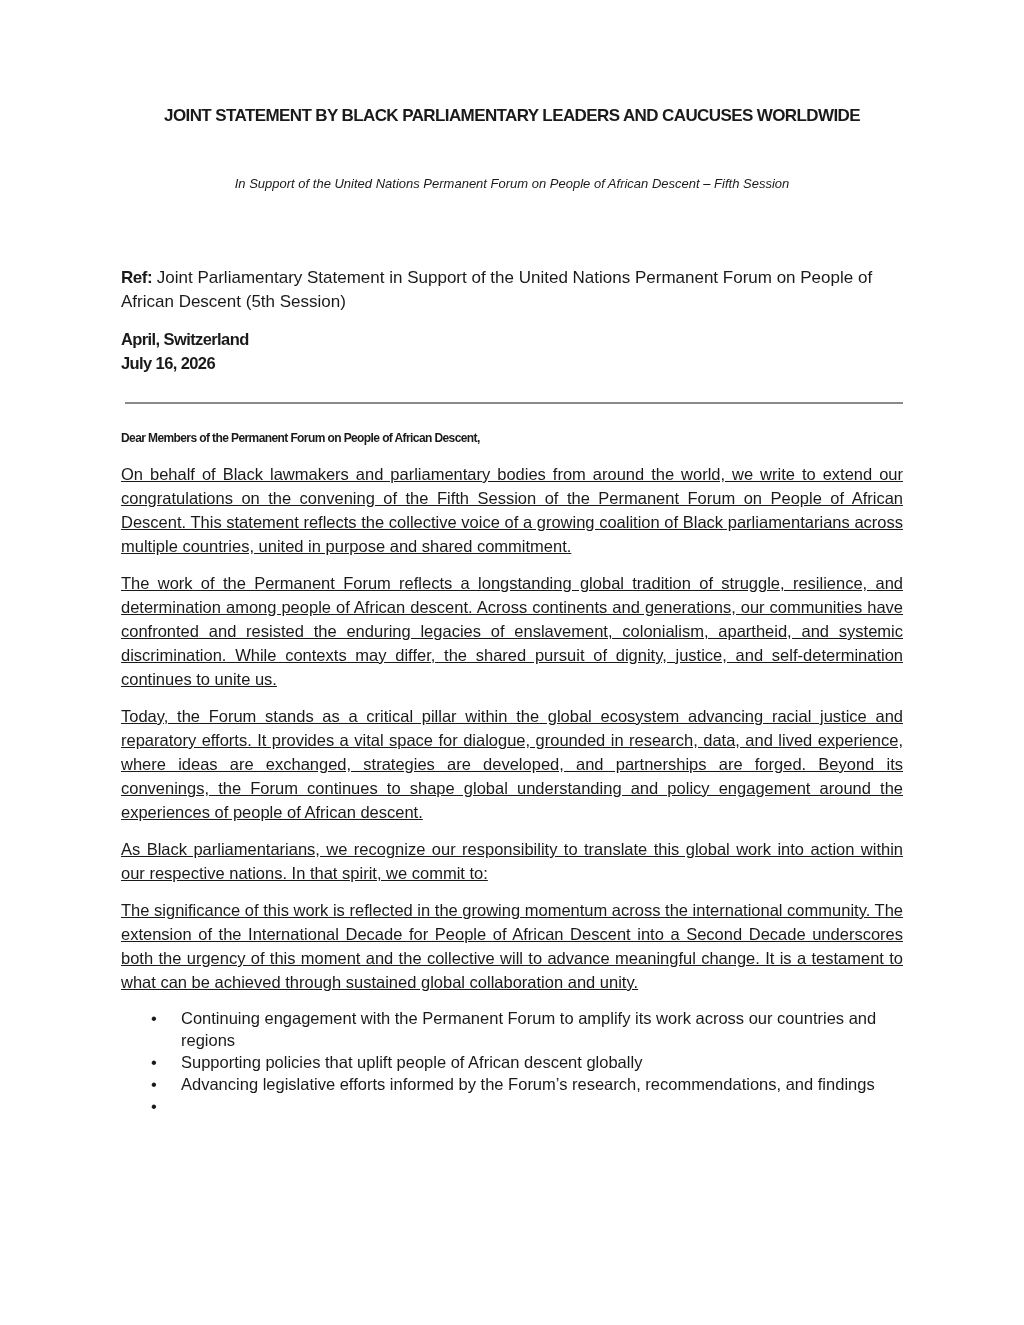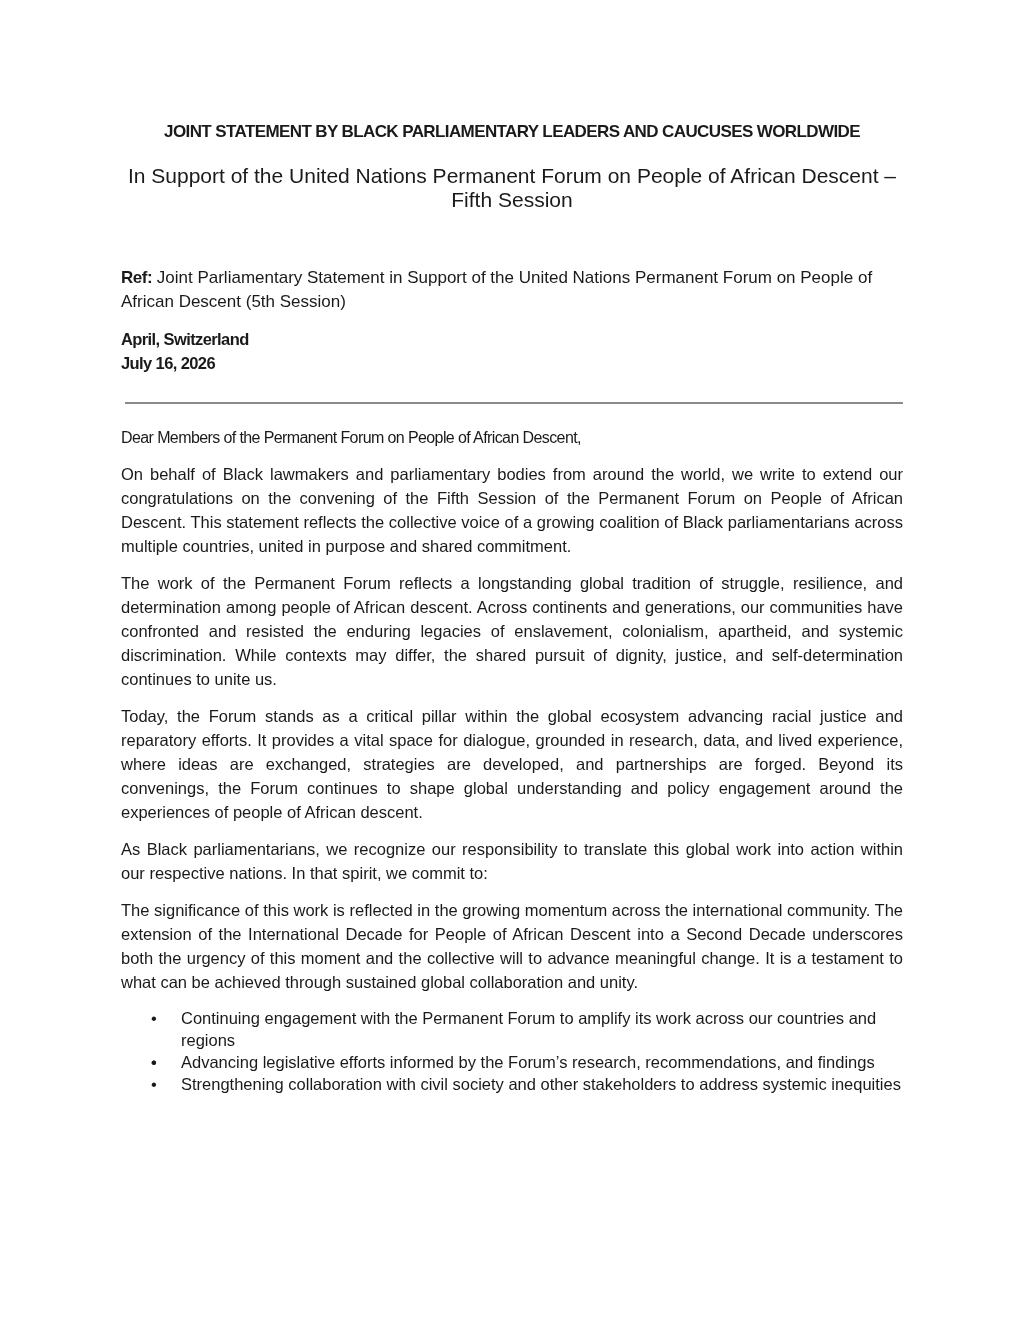--- a/index.html
+++ b/index.html
@@ -1,29 +1,29 @@
 <!DOCTYPE html>
 <html><head>
   <meta charset="utf-8">
   <style>
     html, body { margin: 0; padding: 0; background: #ffffff; }
     body { width: 1024px; height: 1325px; position: relative; overflow: hidden;
       font-family: "Liberation Sans", sans-serif; color: #1a1a1a; }
     .page { position: absolute; left: 121px; top: 0; width: 782px; }
     .title { position: absolute; left: 0; width: 782px; text-align: center;
-      font-weight: bold; font-size: 17px; line-height: 24px; letter-spacing: -0.6px; top: 120px; }
+      font-weight: bold; font-size: 17px; line-height: 24px; letter-spacing: -0.6px; top: 104px; }
     .subtitle { position: absolute; left: 0; width: 782px; text-align: center;
-      font-size: 21px; line-height: 24px; top: 164px; }
+      font-style: italic; font-size: 13px; line-height: 24px; top: 172px; }
     .ref { position: absolute; left: 0; width: 782px; top: 266px; font-size: 17px; line-height: 24px; }
     .ref b { letter-spacing: -0.5px; }
     .loc { position: absolute; left: 0; top: 327px; font-weight: bold; font-size: 16.5px; line-height: 24px; letter-spacing: -0.6px; }
     .divider { position: absolute; left: 4px; width: 778px; top: 402px; height: 2px; background: #8a8a8a; }
-    .salutation { position: absolute; left: 0; top: 426px; font-weight: normal; font-size: 16px; line-height: 24px; letter-spacing: -0.6px; }
+    .salutation { position: absolute; left: 0; top: 426px; font-weight: bold; font-size: 12px; line-height: 24px; letter-spacing: -0.6px; }
     .body { position: absolute; left: 0; top: 462px; width: 782px; }
-    .body p { margin: 0 0 13px 0; font-size: 16.5px; line-height: 24px; text-align: justify; }
+    .body p { margin: 0 0 13px 0; font-size: 16.5px; line-height: 24px; text-align: justify; text-decoration: underline; }
     ul.commit { margin: 0; padding: 0; list-style: none; }
     ul.commit li { position: relative; padding-left: 60px; font-size: 16.5px; line-height: 22px; padding-right: 0; }
     ul.commit li .bullet { position: absolute; left: 30px; top: 0; }
   </style>
 </head>
 <body>
 
 <div class="page">
   <div class="title">JOINT STATEMENT BY BLACK PARLIAMENTARY LEADERS AND CAUCUSES WORLDWIDE</div>
   <div class="subtitle">In Support of the United Nations Permanent Forum on People of African Descent – Fifth Session</div>
@@ -48,24 +48,24 @@
     <p>As Black parliamentarians, we recognize our responsibility to translate this global work into action within our respective nations. In that spirit, we commit to:</p>
     <p>The significance of this work is reflected in the growing momentum across the international community. The extension of the International Decade for People of African Descent into a Second Decade underscores both the urgency of this moment and the collective will to advance meaningful change. It is a testament to what can be achieved through sustained global collaboration and unity.</p>
 
     <ul class="commit">
       <li>
         <span class="bullet">•</span>
         <span>Continuing engagement with the Permanent Forum to amplify its work across our countries and regions</span>
       </li>
       <li>
         <span class="bullet">•</span>
+        <span>Supporting policies that uplift people of African descent globally</span>
       </li>
       <li>
         <span class="bullet">•</span>
         <span>Advancing legislative efforts informed by the Forum’s research, recommendations, and findings</span>
       </li>
       <li>
         <span class="bullet">•</span>
-        <span>Strengthening collaboration with civil society and other stakeholders to address systemic inequities</span>
       </li>
     </ul>
   </div>
 </div>
 
 </body></html>

